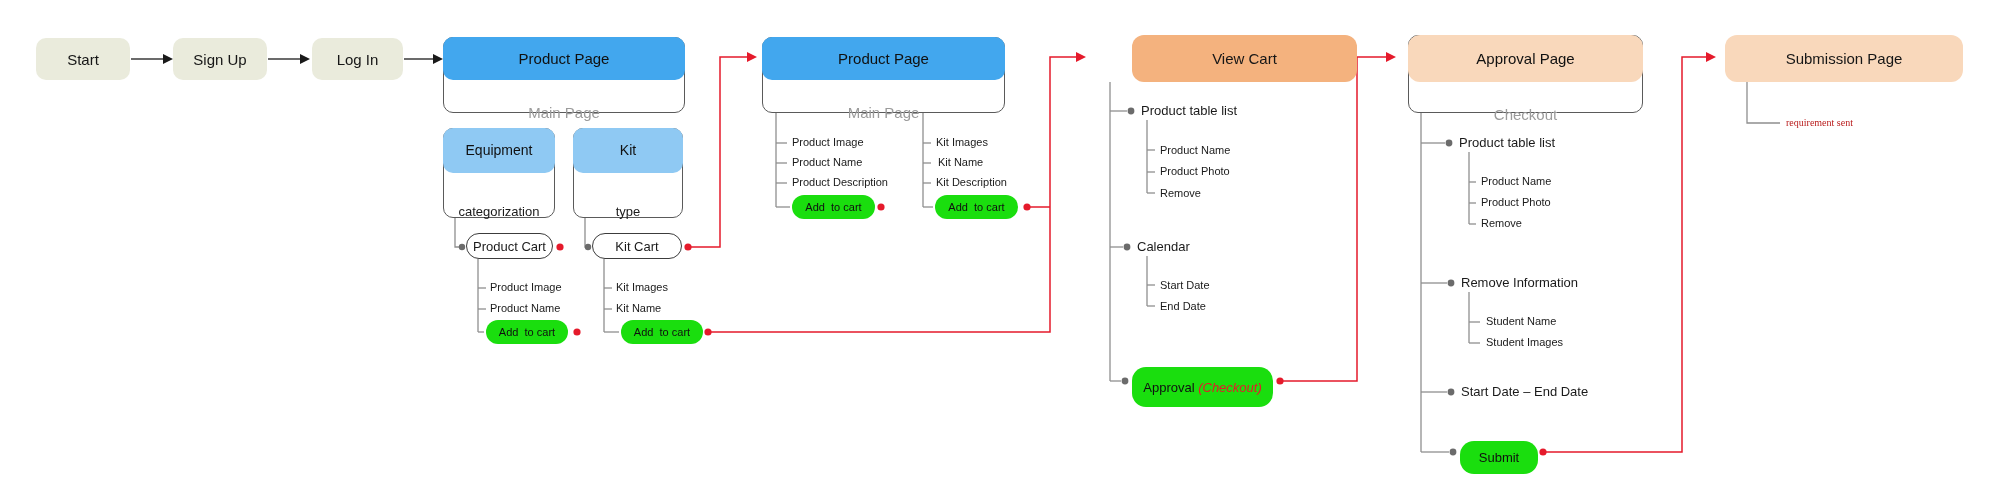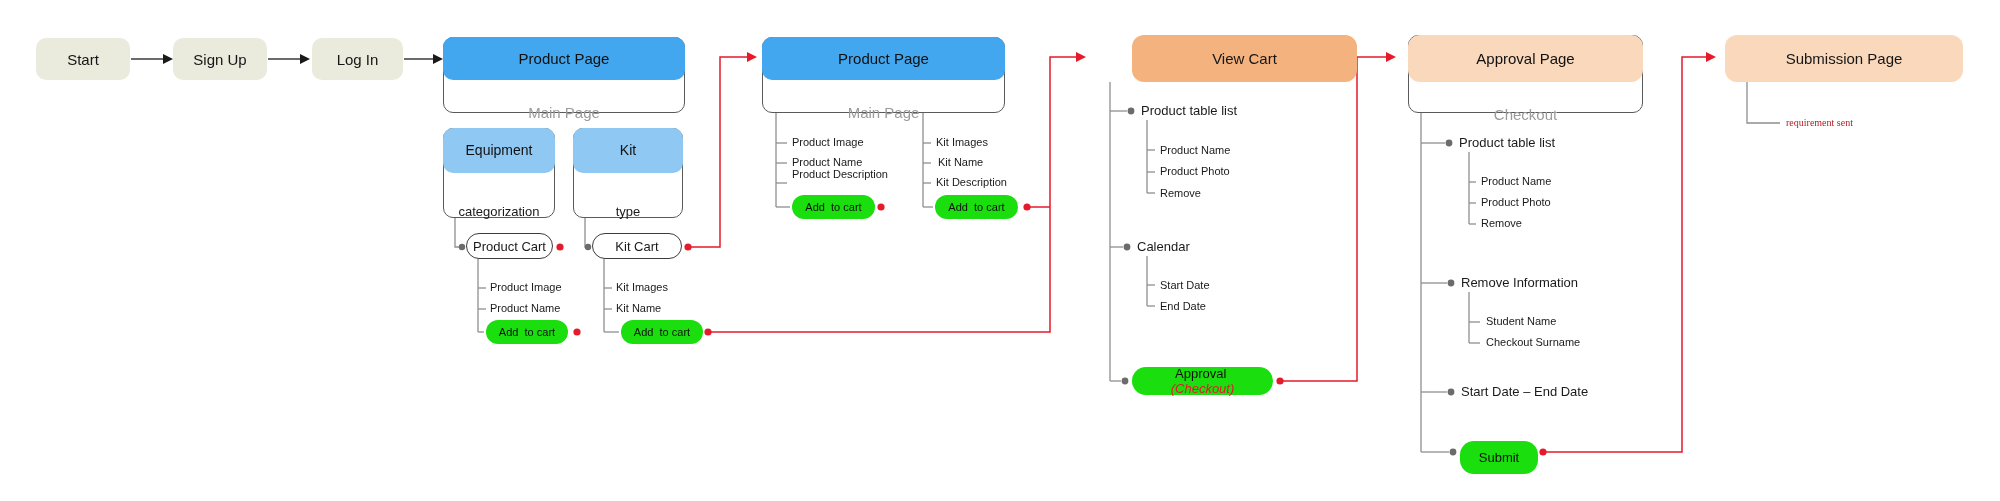--- a/index.html
+++ b/index.html
@@ -207,63 +207,63 @@
     <div class="hd blue" style="height:43px;">
       <span>Product Page</span>
     </div>
     <div class="bd" style="top:42px;">
       <span>Main Page</span>
     </div>
   </div>
 
   <div class="abs t" style="left:792px; top:136px;">Product Image</div>
   <div class="abs t" style="left:792px; top:156px;">Product Name</div>
-  <div class="abs t" style="left:792px; top:168px;">Product Description</div>
+  <div class="abs t" style="left:792px; top:176px;">Product Description</div>
   <div class="abs flexc gpill" style="left:792px; top:195px; width:83px; height:24px;">Add  to cart</div>
 
   <div class="abs t" style="left:936px; top:136px;">Kit Images</div>
   <div class="abs t" style="left:938px; top:156px;">Kit Name</div>
   <div class="abs t" style="left:936px; top:176px;">Kit Description</div>
   <div class="abs flexc gpill" style="left:935px; top:195px; width:83px; height:24px;">Add  to cart</div>
 
   <div class="abs flexc node orange" style="left:1092px; top:35px; width:225px; height:47px;">
     <span>View Cart</span>
   </div>
 
   <div class="abs t2" style="left:1141px; top:104px;">Product table list</div>
   <div class="abs t" style="left:1160px; top:144px;">Product Name</div>
   <div class="abs t" style="left:1160px; top:165px;">Product Photo</div>
   <div class="abs t" style="left:1160px; top:187px;">Remove</div>
 
   <div class="abs t2" style="left:1137px; top:240px;">Calendar</div>
   <div class="abs t" style="left:1160px; top:279px;">Start Date</div>
   <div class="abs t" style="left:1160px; top:300px;">End Date</div>
 
-  <div class="abs flexc gpill2" style="left:1132px; top:367px; width:141px; height:28px;flex-direction:column;">
+  <div class="abs flexc gpill2" style="left:1132px; top:367px; width:141px; height:40px;">
     <span>Approval </span>
     <span class="sub-red">(Checkout)</span>
   </div>
 
   <div class="abs card" style="left:1408px; top:35px; width:235px; height:78px;">
     <div class="hd peach" style="height:47px; border-radius:12px;">
       <span>Approval Page</span>
     </div>
     <div class="bd" style="top:46px;">
       <span>Checkout</span>
     </div>
   </div>
 
   <div class="abs t2" style="left:1459px; top:136px;">Product table list</div>
   <div class="abs t" style="left:1481px; top:175px;">Product Name</div>
   <div class="abs t" style="left:1481px; top:196px;">Product Photo</div>
   <div class="abs t" style="left:1481px; top:217px;">Remove</div>
 
   <div class="abs t2" style="left:1461px; top:276px;">Remove Information</div>
   <div class="abs t" style="left:1486px; top:315px;">Student Name</div>
-  <div class="abs t" style="left:1486px; top:336px;">Checkout Surname</div>
+  <div class="abs t" style="left:1486px; top:336px;">Student Images</div>
 
   <div class="abs t2" style="left:1461px; top:385px;">Start Date – End Date</div>
 
   <div class="abs flexc gpill2" style="left:1460px; top:441px; width:78px; height:33px;">Submit</div>
 
   <div class="abs flexc node peach" style="left:1725px; top:35px; width:238px; height:47px;">
     <span>Submission Page</span>
   </div>
   <div class="abs t3" style="left:1786px; top:116px;">requirement sent</div>
 

